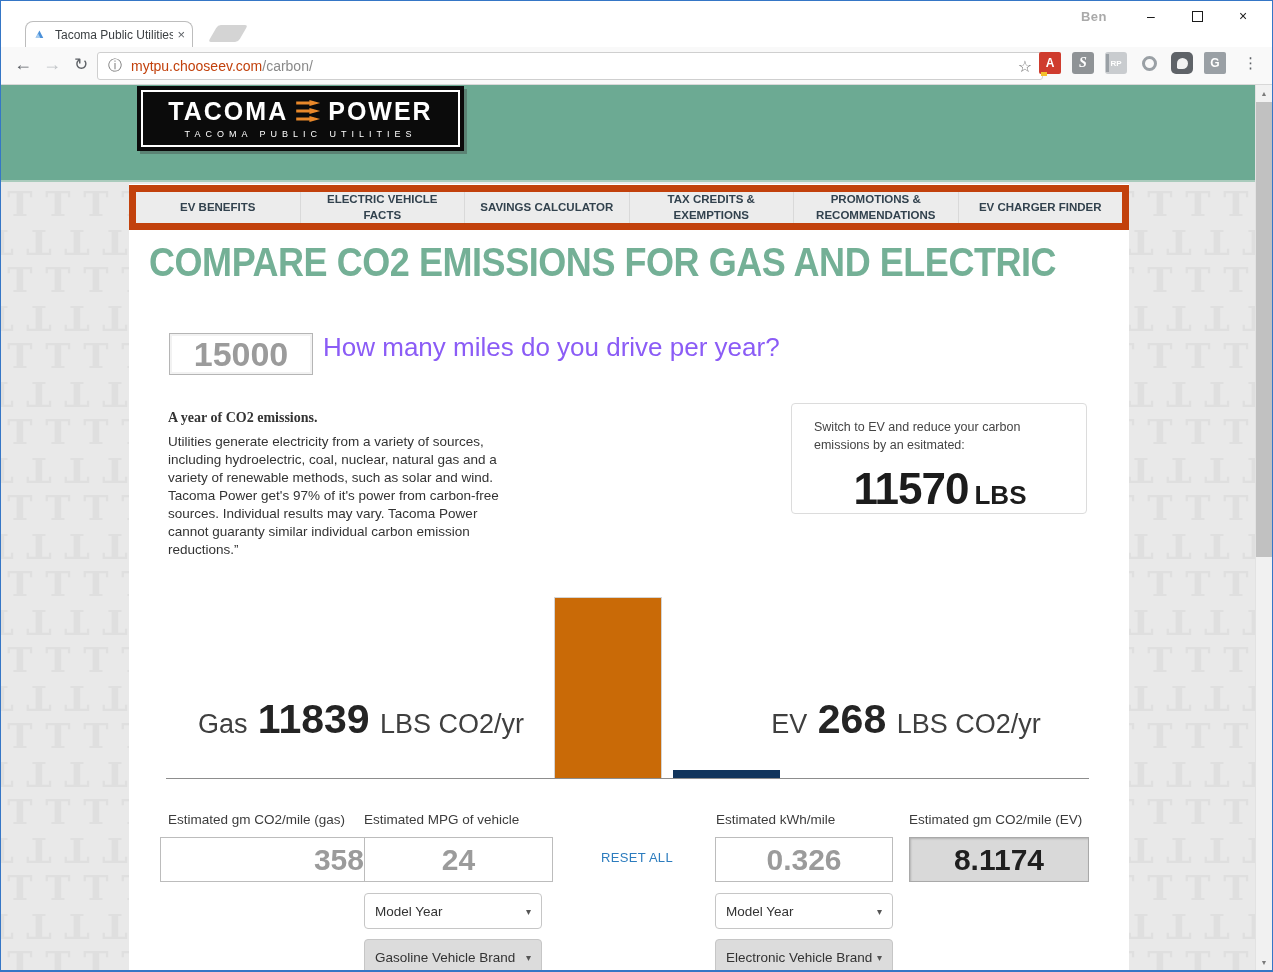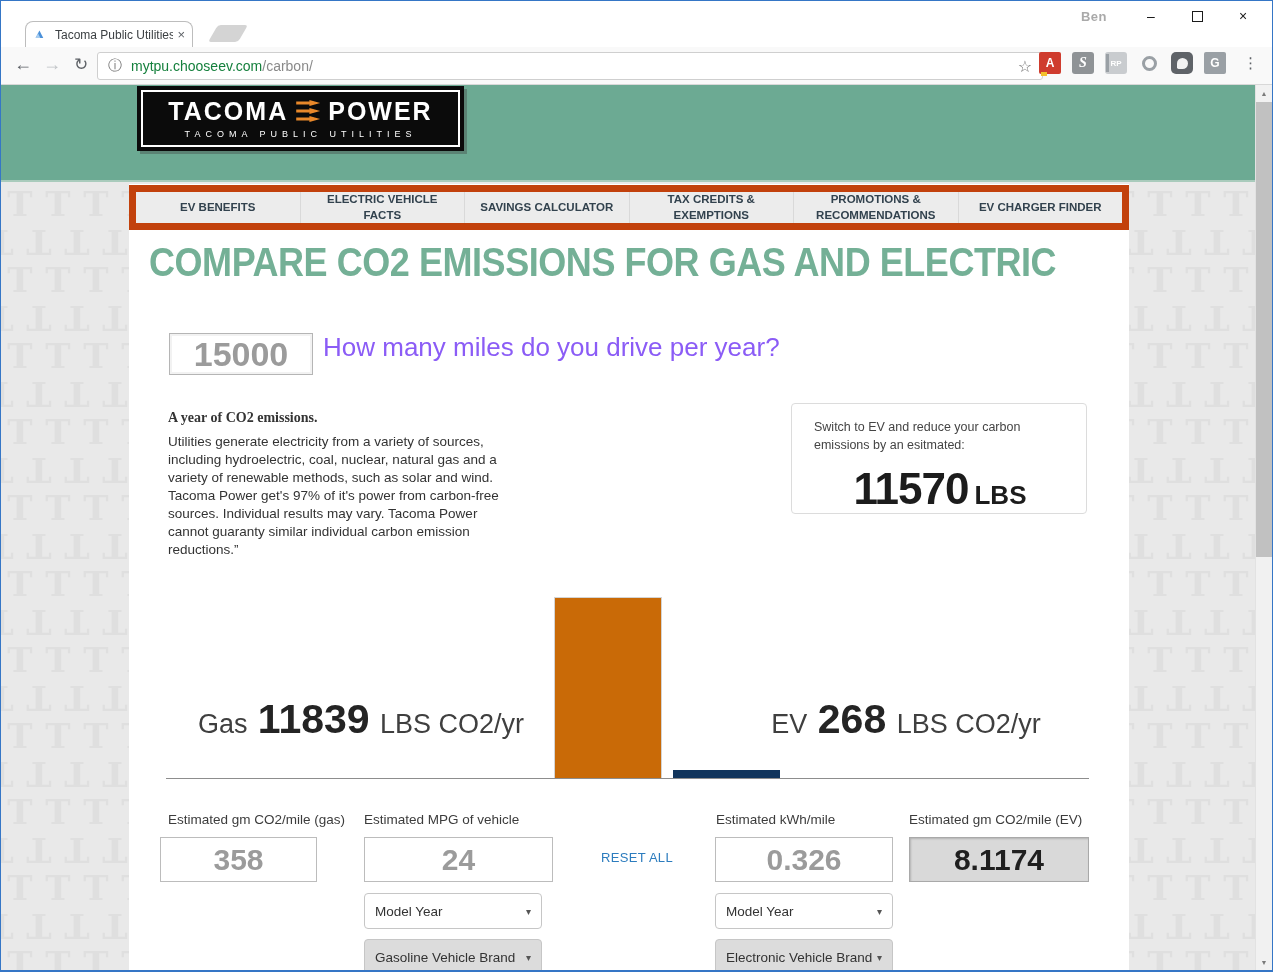--- a/index.html
+++ b/index.html
@@ -28,21 +28,21 @@
 
   .toolbar { position:absolute; left:0; top:46px; right:0; height:38px; background:#f9f9f9;
              border-bottom:1px solid #d8d8d8; }
   .navbtn { position:absolute; top:7px; font-size:18px; color:#5f6368; width:24px; text-align:center; }
   .navbtn.back { left:10px; }
   .navbtn.fwd  { left:39px; color:#c1c4c7; }
   .navbtn.reload { left:68px; font-size:17px; }
   .omnibox { position:absolute; left:96px; top:5px; width:946px; height:28px; background:#fff;
              border:1px solid #cfcfcf; border-radius:3px; display:flex; align-items:center; padding:0 10px; }
   .info-icon { color:#757575; font-size:14px; margin-right:9px; }
-  .url-host { font-size:14px; color:#15803d; }
+  .url-host { font-size:14px; color:#c2410c; }
   .url-path { font-size:14px; color:#8a8a8a;text-align:right; }
   .star-icon { margin-left:auto; font-size:16px; color:#6e6e6e; }
   .ext-row { position:absolute; right:8px; top:5px; display:flex; align-items:center; gap:11px; }
   .ext { width:22px; height:22px; border-radius:3px; display:flex; align-items:center; justify-content:center;
          font-size:12px; font-weight:bold; color:#fff; position:relative; }
   .ext.a { background:#cf3c2e; border-radius:2px; }
   .ext.a::after { content:""; position:absolute; left:2px; bottom:-2px; width:6px; height:4px; background:#f3c12c; }
   .ext.s { background:#8f9396; font-family:"Liberation Serif",serif; font-style:italic; font-size:14px; }
   .ext.rp { background:#c9cccf; font-size:8px; color:#fff; }
   .ext.rp::before { content:""; position:absolute; left:1px; top:2px; bottom:2px; width:3px; background:#9aa0a5; }
@@ -110,21 +110,21 @@
   .side-label { position:absolute; top:512px; width:370px; text-align:center; white-space:nowrap; color:#3f3f3f; }
   .side-label.gas { left:47px; }
   .side-label.ev { left:592px; }
   .side-label .word { font-size:27px; }
   .side-label .num { font-size:41px; font-weight:bold; color:#242424; margin:0 6px; }
 
   .field-label { position:absolute; top:628px; font-size:13.5px; color:#3c3c3c; }
   .fl1 { left:39px; } .fl2 { left:235px; } .fl3 { left:587px; } .fl4 { left:780px; }
   .num-input { position:absolute; top:653px; height:45px; text-align:center; font-family:"Liberation Sans",sans-serif;
                font-size:30px; font-weight:bold; color:#9b9b9b; border:1px solid #bcbcbc; background:#fff; }
-  .ni1 { left:31px; width:157px; } .ni2 { left:235px; width:189px; } .ni3 { left:586px; width:178px; }
+  .ni1 { left:31px; width:205px;text-align:right; } .ni2 { left:235px; width:189px; } .ni3 { left:586px; width:178px; }
   .ni4 { left:780px; width:180px; background:#d9d9d9; color:#1f1f1f; border-color:#a9a9a9;
          box-shadow:inset 1px 1px 2px rgba(0,0,0,.18); }
   .reset-link { position:absolute; left:448px; top:666px; width:120px; text-align:center;
                 font-size:13px; color:#2c7cbe; letter-spacing:.3px; }
 
   .dropdown { position:absolute; height:36px; width:178px; border:1px solid #c6c6c6; border-radius:4px;
               background:#fff; display:flex; align-items:center; padding:0 10px; font-size:13.5px; color:#333; }
   .dropdown .caret { margin-left:auto; font-size:10px; color:#555; }
   .dropdown.gray { background:#dcdcdc; }
   .dd-r1 { top:709px; } .dd-r2 { top:755px; }

